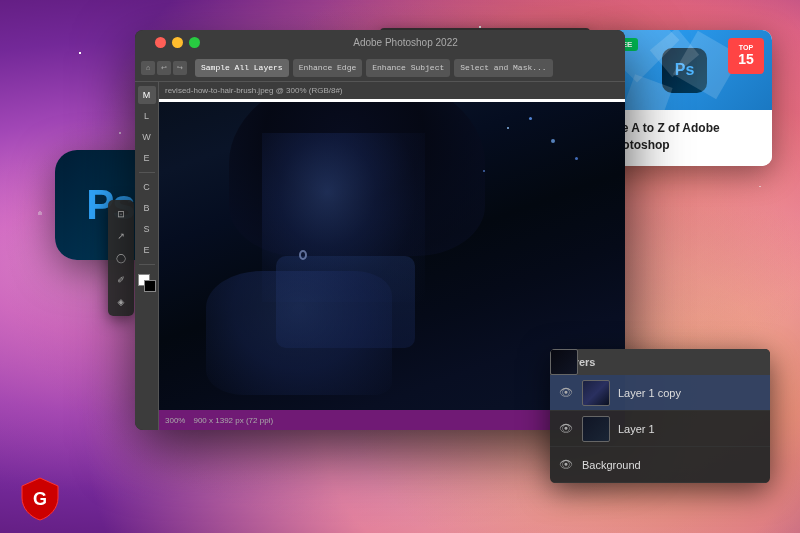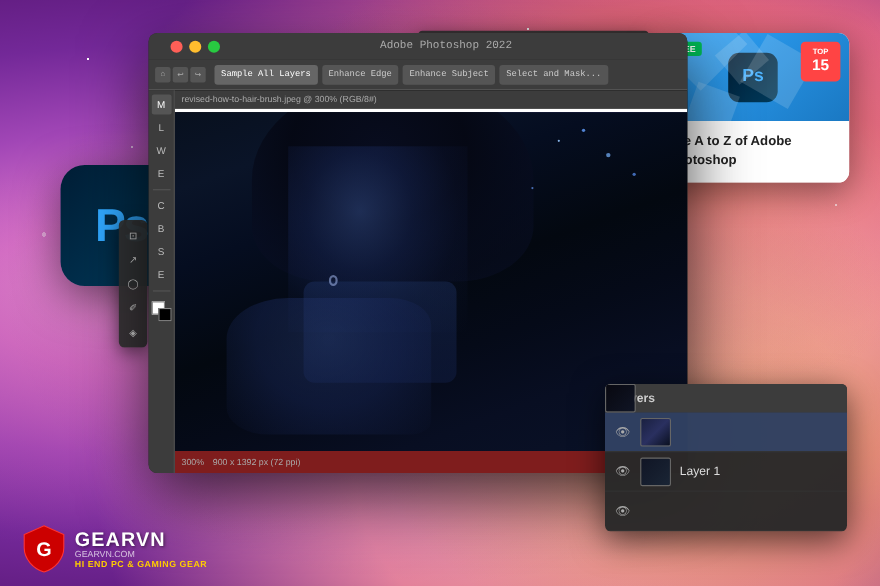--- a/index.html
+++ b/index.html
@@ -89,21 +89,20 @@
     }
 
     .ps-titlebar {
       height: 24px;
       background: #3c3c3c;
       display: flex;
       align-items: center;
       padding: 0 20px;
       gap: 6px;
       flex-shrink: 0;
-      font-family: Liberation Mono, monospace;
     }
 
     .traffic-light {
       width: 11px;
       height: 11px;
       border-radius: 50%;
     }
     .tl-red { background: #ff5f57; }
     .tl-yellow { background: #ffbd2e; }
     .tl-green { background: #28ca41; }
@@ -221,21 +220,21 @@
       );
       overflow: hidden;
     }
 
     .canvas-bottom {
       position: absolute;
       bottom: 0;
       left: 0;
       right: 0;
       height: 20px;
-      background: #7f1d1d;
+      background: #701a75;
       font-size: 8px;
       color: #aaa;
       display: flex;
       align-items: center;
       padding: 0 6px;
       text-align: right;
     }
 
     
     .floating-toolbar {
@@ -647,38 +646,35 @@
   </div>
 </div>
 
 <div class="layers-panel">
   <div class="layers-header">
     <span>Layers</span>
   </div>
   <div class="layer-item selected">
     <div class="layer-eye">👁</div>
     <div class="layer-thumb copy"></div>
+    <span class="layer-name">Layer 1 copy</span>
   </div>
   <div class="layer-item">
     <div class="layer-eye">👁</div>
     <div class="layer-thumb layer1"></div>
     <span class="layer-name">Layer 1</span>
   </div>
   <div class="layer-item">
     <div class="layer-eye">👁</div>
     <div class="layer-thumb bg"></div>
+    <span class="layer-name">Background</span>
   </div>
 </div>
 
 <div class="gearvn-logo">
 
   <svg class="gearvn-shield" viewBox="0 0 40 45" xmlns="http://www.w3.org/2000/svg">
     <path d="M20 2 L38 10 L38 22 C38 32 30 41 20 44 C10 41 2 32 2 22 L2 10 Z" fill="#cc0000"></path>
     <path d="M20 2 L38 10 L38 22 C38 32 30 41 20 44 C10 41 2 32 2 22 L2 10 Z" fill="none" stroke="#ff3333" stroke-width="1"></path>
 
     <text x="20" y="29" font-size="18" font-weight="900" fill="white" text-anchor="middle" font-family="Arial">G</text>
   </svg>
-  <div class="gearvn-text-block">
-    <span class="gearvn-name">GEARVN</span>
-    <span class="gearvn-url">GEARVN.COM</span>
-    <span class="gearvn-subtitle">HI END PC &amp; GAMING GEAR</span>
-  </div>
 </div>
 
 </body></html>

